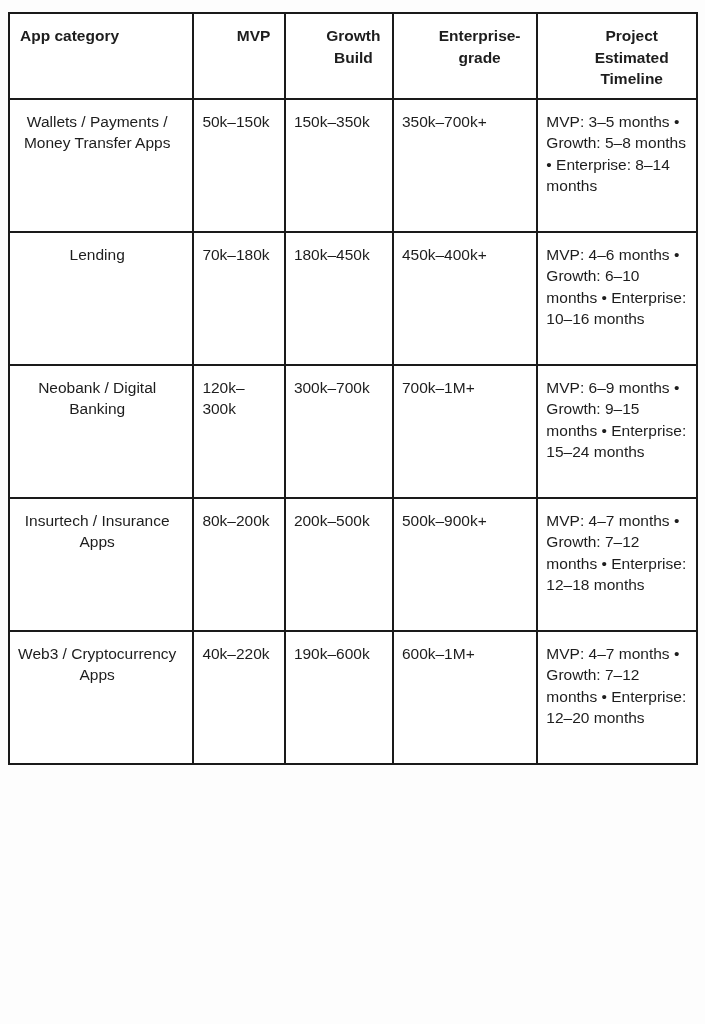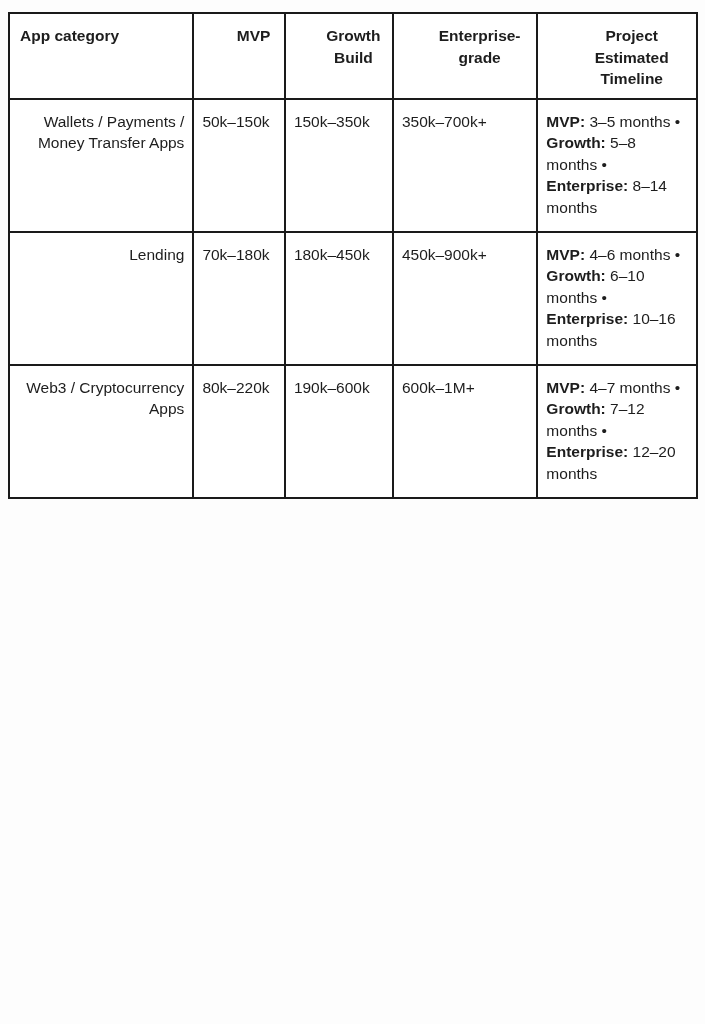--- a/index.html
+++ b/index.html
@@ -42,25 +42,25 @@
   }
   table.pricing th.col-category {
     text-align: left;
     padding-left: 10px;
   }
   table.pricing td {
     height: 133px;
     box-sizing: border-box;
   }
   table.pricing td.cell-category {
-    text-align: right;
+    text-align: center;
     padding-left: 0;
   }
   td.cell-timeline b {
-    font-weight: 700;
+    font-weight: 400;
   }
 </style>
 </head>
 <body>
 
 <div class="page">
   <table class="pricing">
     <colgroup>
       <col style="width:26.8%">
       <col style="width:13.3%">
@@ -82,25 +82,39 @@
           <td class="cell-category">Wallets / Payments / Money Transfer Apps</td>
           <td class="cell-mvp">50k–150k</td>
           <td class="cell-growth">150k–350k</td>
           <td class="cell-enterprise">350k–700k+</td>
           <td class="cell-timeline"><b>MVP:</b><span> 3–5 months • </span><b>Growth:</b><span> 5–8 months • </span><b>Enterprise:</b><span> 8–14 months</span></td>
         </tr>
         <tr>
           <td class="cell-category">Lending</td>
           <td class="cell-mvp">70k–180k</td>
           <td class="cell-growth">180k–450k</td>
-          <td class="cell-enterprise">450k–900k+</td>
+          <td class="cell-enterprise">450k–400k+</td>
           <td class="cell-timeline"><b>MVP:</b><span> 4–6 months • </span><b>Growth:</b><span> 6–10 months • </span><b>Enterprise:</b><span> 10–16 months</span></td>
         </tr>
         <tr>
+          <td class="cell-category">Neobank / Digital Banking</td>
+          <td class="cell-mvp">120k–300k</td>
+          <td class="cell-growth">300k–700k</td>
+          <td class="cell-enterprise">700k–1M+</td>
+          <td class="cell-timeline"><b>MVP:</b><span> 6–9 months • </span><b>Growth:</b><span> 9–15 months • </span><b>Enterprise:</b><span> 15–24 months</span></td>
+        </tr>
+        <tr>
+          <td class="cell-category">Insurtech / Insurance Apps</td>
+          <td class="cell-mvp">80k–200k</td>
+          <td class="cell-growth">200k–500k</td>
+          <td class="cell-enterprise">500k–900k+</td>
+          <td class="cell-timeline"><b>MVP:</b><span> 4–7 months • </span><b>Growth:</b><span> 7–12 months • </span><b>Enterprise:</b><span> 12–18 months</span></td>
+        </tr>
+        <tr>
           <td class="cell-category">Web3 / Cryptocurrency Apps</td>
-          <td class="cell-mvp">80k–220k</td>
+          <td class="cell-mvp">40k–220k</td>
           <td class="cell-growth">190k–600k</td>
           <td class="cell-enterprise">600k–1M+</td>
           <td class="cell-timeline"><b>MVP:</b><span> 4–7 months • </span><b>Growth:</b><span> 7–12 months • </span><b>Enterprise:</b><span> 12–20 months</span></td>
         </tr>
       </tbody>
   </table>
 </div>
 
 </body></html>

